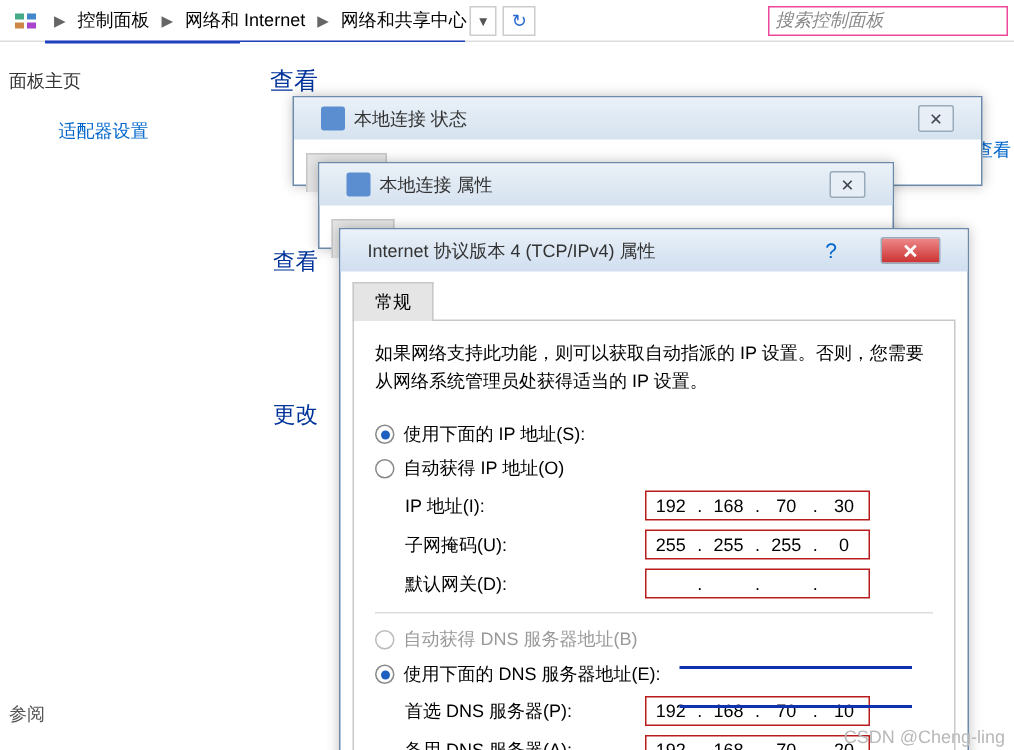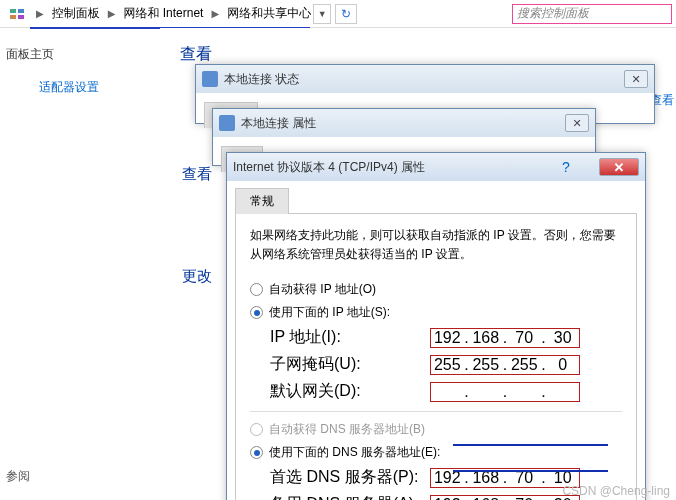--- a/index.html
+++ b/index.html
@@ -21,21 +21,21 @@
 .sidebar .see-also { position: absolute; top: 440px; left: 6px; color: #555; }
 .sidebar .ie-opt { position: absolute; top: 466px; left: 0; color: #0066cc; }
 
 .bc-underline { position: absolute; top: 27px; left: 30px; width: 280px; height: 2px; background: #2040c0; }
 
 .main-area { position: absolute; left: 160px; top: 28px; right: 0; bottom: 0; background: #fff; padding-top: 16px; }
 .main-title { color: #003399; font-size: 16px; padding-left: 20px; }
 
 
 .win { position: absolute; background: #fff; border: 1px solid #6b8aab; box-shadow: 0 0 8px rgba(0,0,0,0.25); }
-.win .titlebar { height: 28px; background: linear-gradient(#eaf1f8, #d5e2ef); display: flex; align-items: center; padding: 0 6px; color: #333; font-size: 12px; }
+.win .titlebar { height: 28px; background: linear-gradient(#eaf1f8, #d5e2ef); display: flex; align-items: center; padding: 0 18px; color: #333; font-size: 12px; }
 .win .titlebar .ico { width: 16px; height: 16px; margin-right: 6px; background: #5a8ed0; border-radius: 2px; }
 .win .titlebar .controls { margin-left: auto; display: flex; }
 .win .titlebar .ctl { width: 24px; height: 18px; border: 1px solid #9ab; border-radius: 2px; display: flex; align-items: center; justify-content: center; margin-left: 4px; font-size: 11px; color: #445; background: #e8eef5; }
 .win .titlebar .ctl.close { background: linear-gradient(#e88,#c33); color: #fff; width: 40px; font-weight: bold; font-size: 13px; }
 .win .titlebar .help { color: #0066cc; width: 20px; text-align: center; margin-left: auto; font-size: 14px; }
 .win .body { padding: 8px; }
 
 .win1 { left: 195px; top: 64px; width: 460px; height: 60px; }
 .win2 { left: 212px; top: 108px; width: 384px; height: 58px; }
 
@@ -46,21 +46,21 @@
 .tab { display: inline-block; border: 1px solid #c8c8c8; border-bottom: none; padding: 4px 14px; background: #e5e5e5; font-size: 12px; position: relative; top: 1px; text-align: right;}
 .tab-content { border: 1px solid #c8c8c8; padding: 12px 14px 20px 14px; background: #fff; }
 
 .desc { font-size: 12px; line-height: 1.6; margin-bottom: 14px; }
 
 .row { display: flex; align-items: center; padding: 3px 0; font-size: 12px; }
 .radio { width: 13px; height: 13px; border: 1px solid #888; border-radius: 50%; margin-right: 6px; display: inline-flex; align-items:center; justify-content:center; }
 .radio.checked::after { content:''; width: 6px; height: 6px; border-radius:50%; background:#2060c0; }
 .radio.disabled { border-color: #bbb; }
 
-.field-row { display: flex; align-items: center; padding: 3px 0 3px 20px; font-size: 16px; }
+.field-row { display: flex; align-items: center; padding: 3px 0 3px 20px; font-size: 12px; }
 .field-row .lbl { width: 160px; }
 .ip-input { width: 150px; height: 20px; border: 1px solid #b91c1c; background: #fff; display: flex; align-items: center; justify-content: center; font-family: Tahoma, monospace; letter-spacing: 0; }
 .ip-input span { flex: 1; text-align: center; }
 .ip-input .dot { flex: 0 0 6px; text-align: center; }
 
 hr.sep-line { border: none; border-top: 1px solid #ddd; margin: 6px 0; }
 
 .left-labels { position: absolute; left: 182px; color: #003399; font-size: 15px; }
 .lbl-view { top: 165px; }
 .lbl-change { top: 267px; }
@@ -141,26 +141,26 @@
     <span>Internet 协议版本 4 (TCP/IPv4) 属性</span>
     <span class="help">?</span>
     <div class="ctl close">✕</div>
   </div>
   <div class="tab-holder">
     <span class="tab">常规</span>
     <div class="tab-content">
       <div class="desc">如果网络支持此功能，则可以获取自动指派的 IP 设置。否则，您需要从网络系统管理员处获得适当的 IP 设置。</div>
 
       <div class="row">
+          <span class="radio checked"></span>
+          <span>使用下面的 IP 地址(S):</span>
+        </div>
+      <div class="row">
           <span class="radio"></span>
           <span>自动获得 IP 地址(O)</span>
-        </div>
-      <div class="row">
-          <span class="radio checked"></span>
-          <span>使用下面的 IP 地址(S):</span>
         </div>
 
       <div class="field-row">
         <span class="lbl">IP 地址(I):</span>
         <div class="ip-input">
             <span>192</span>
             <span class="dot">.</span>
             <span>168</span>
             <span class="dot">.</span>
             <span>70</span>

